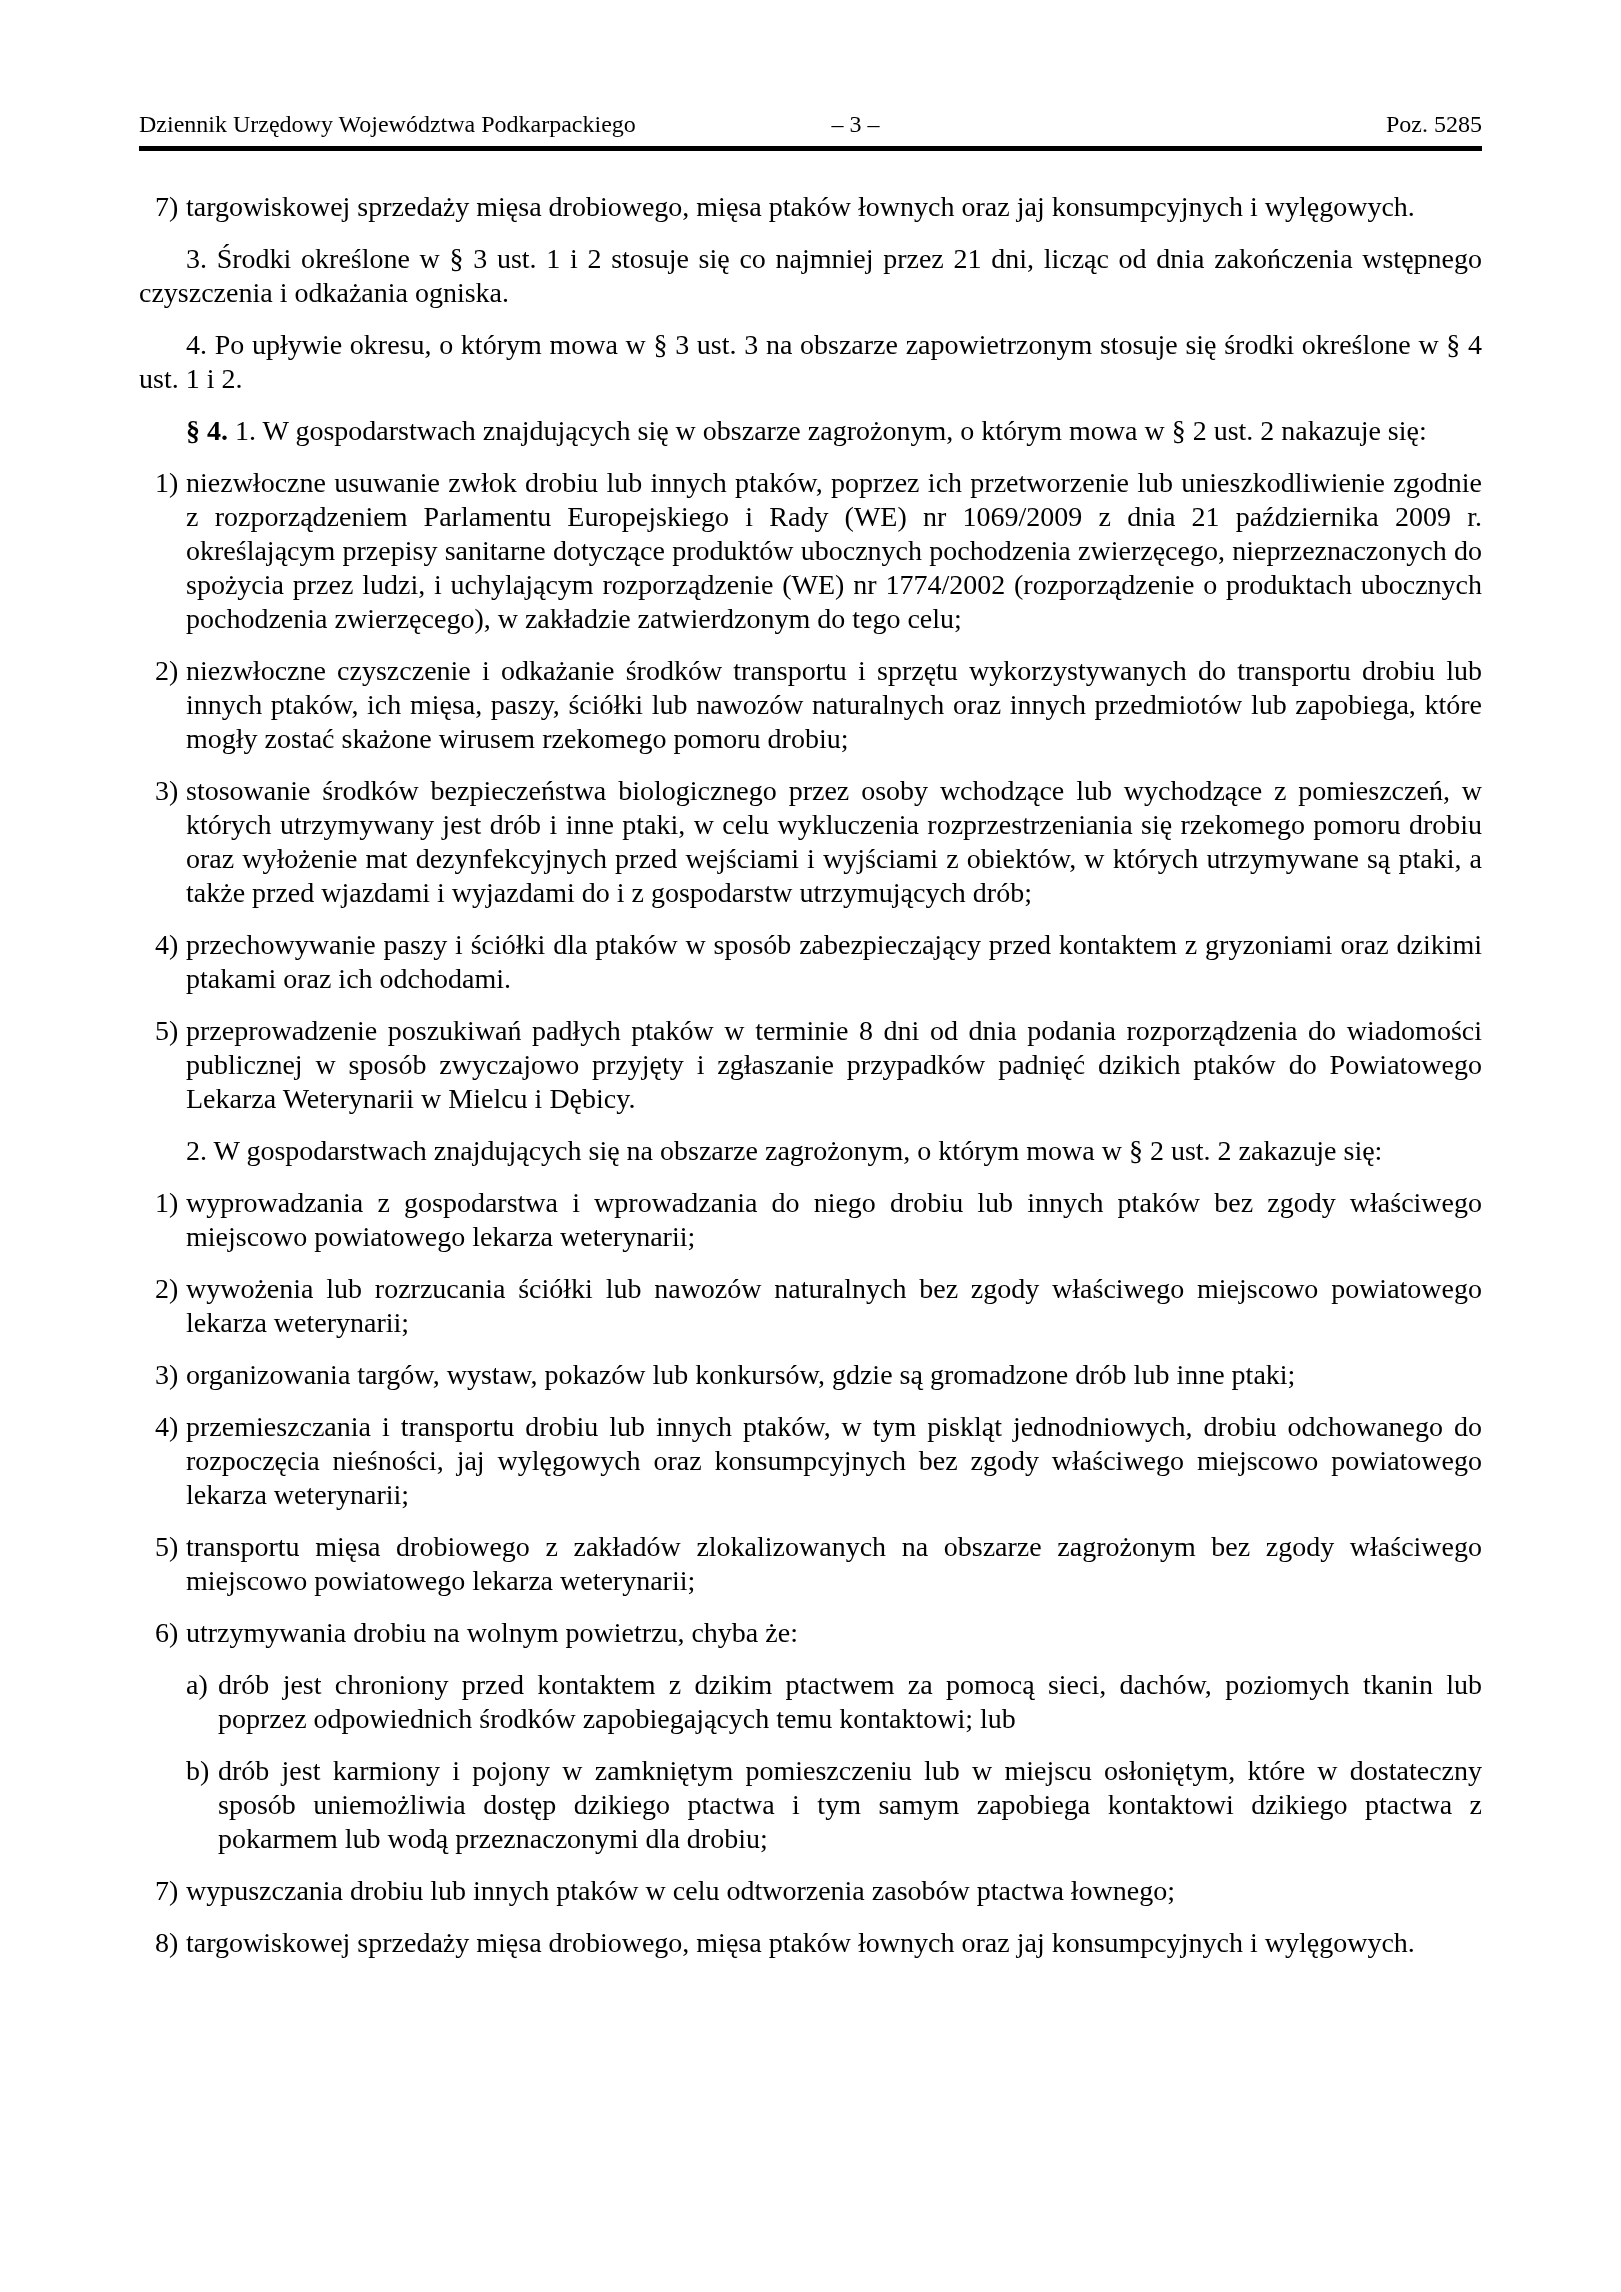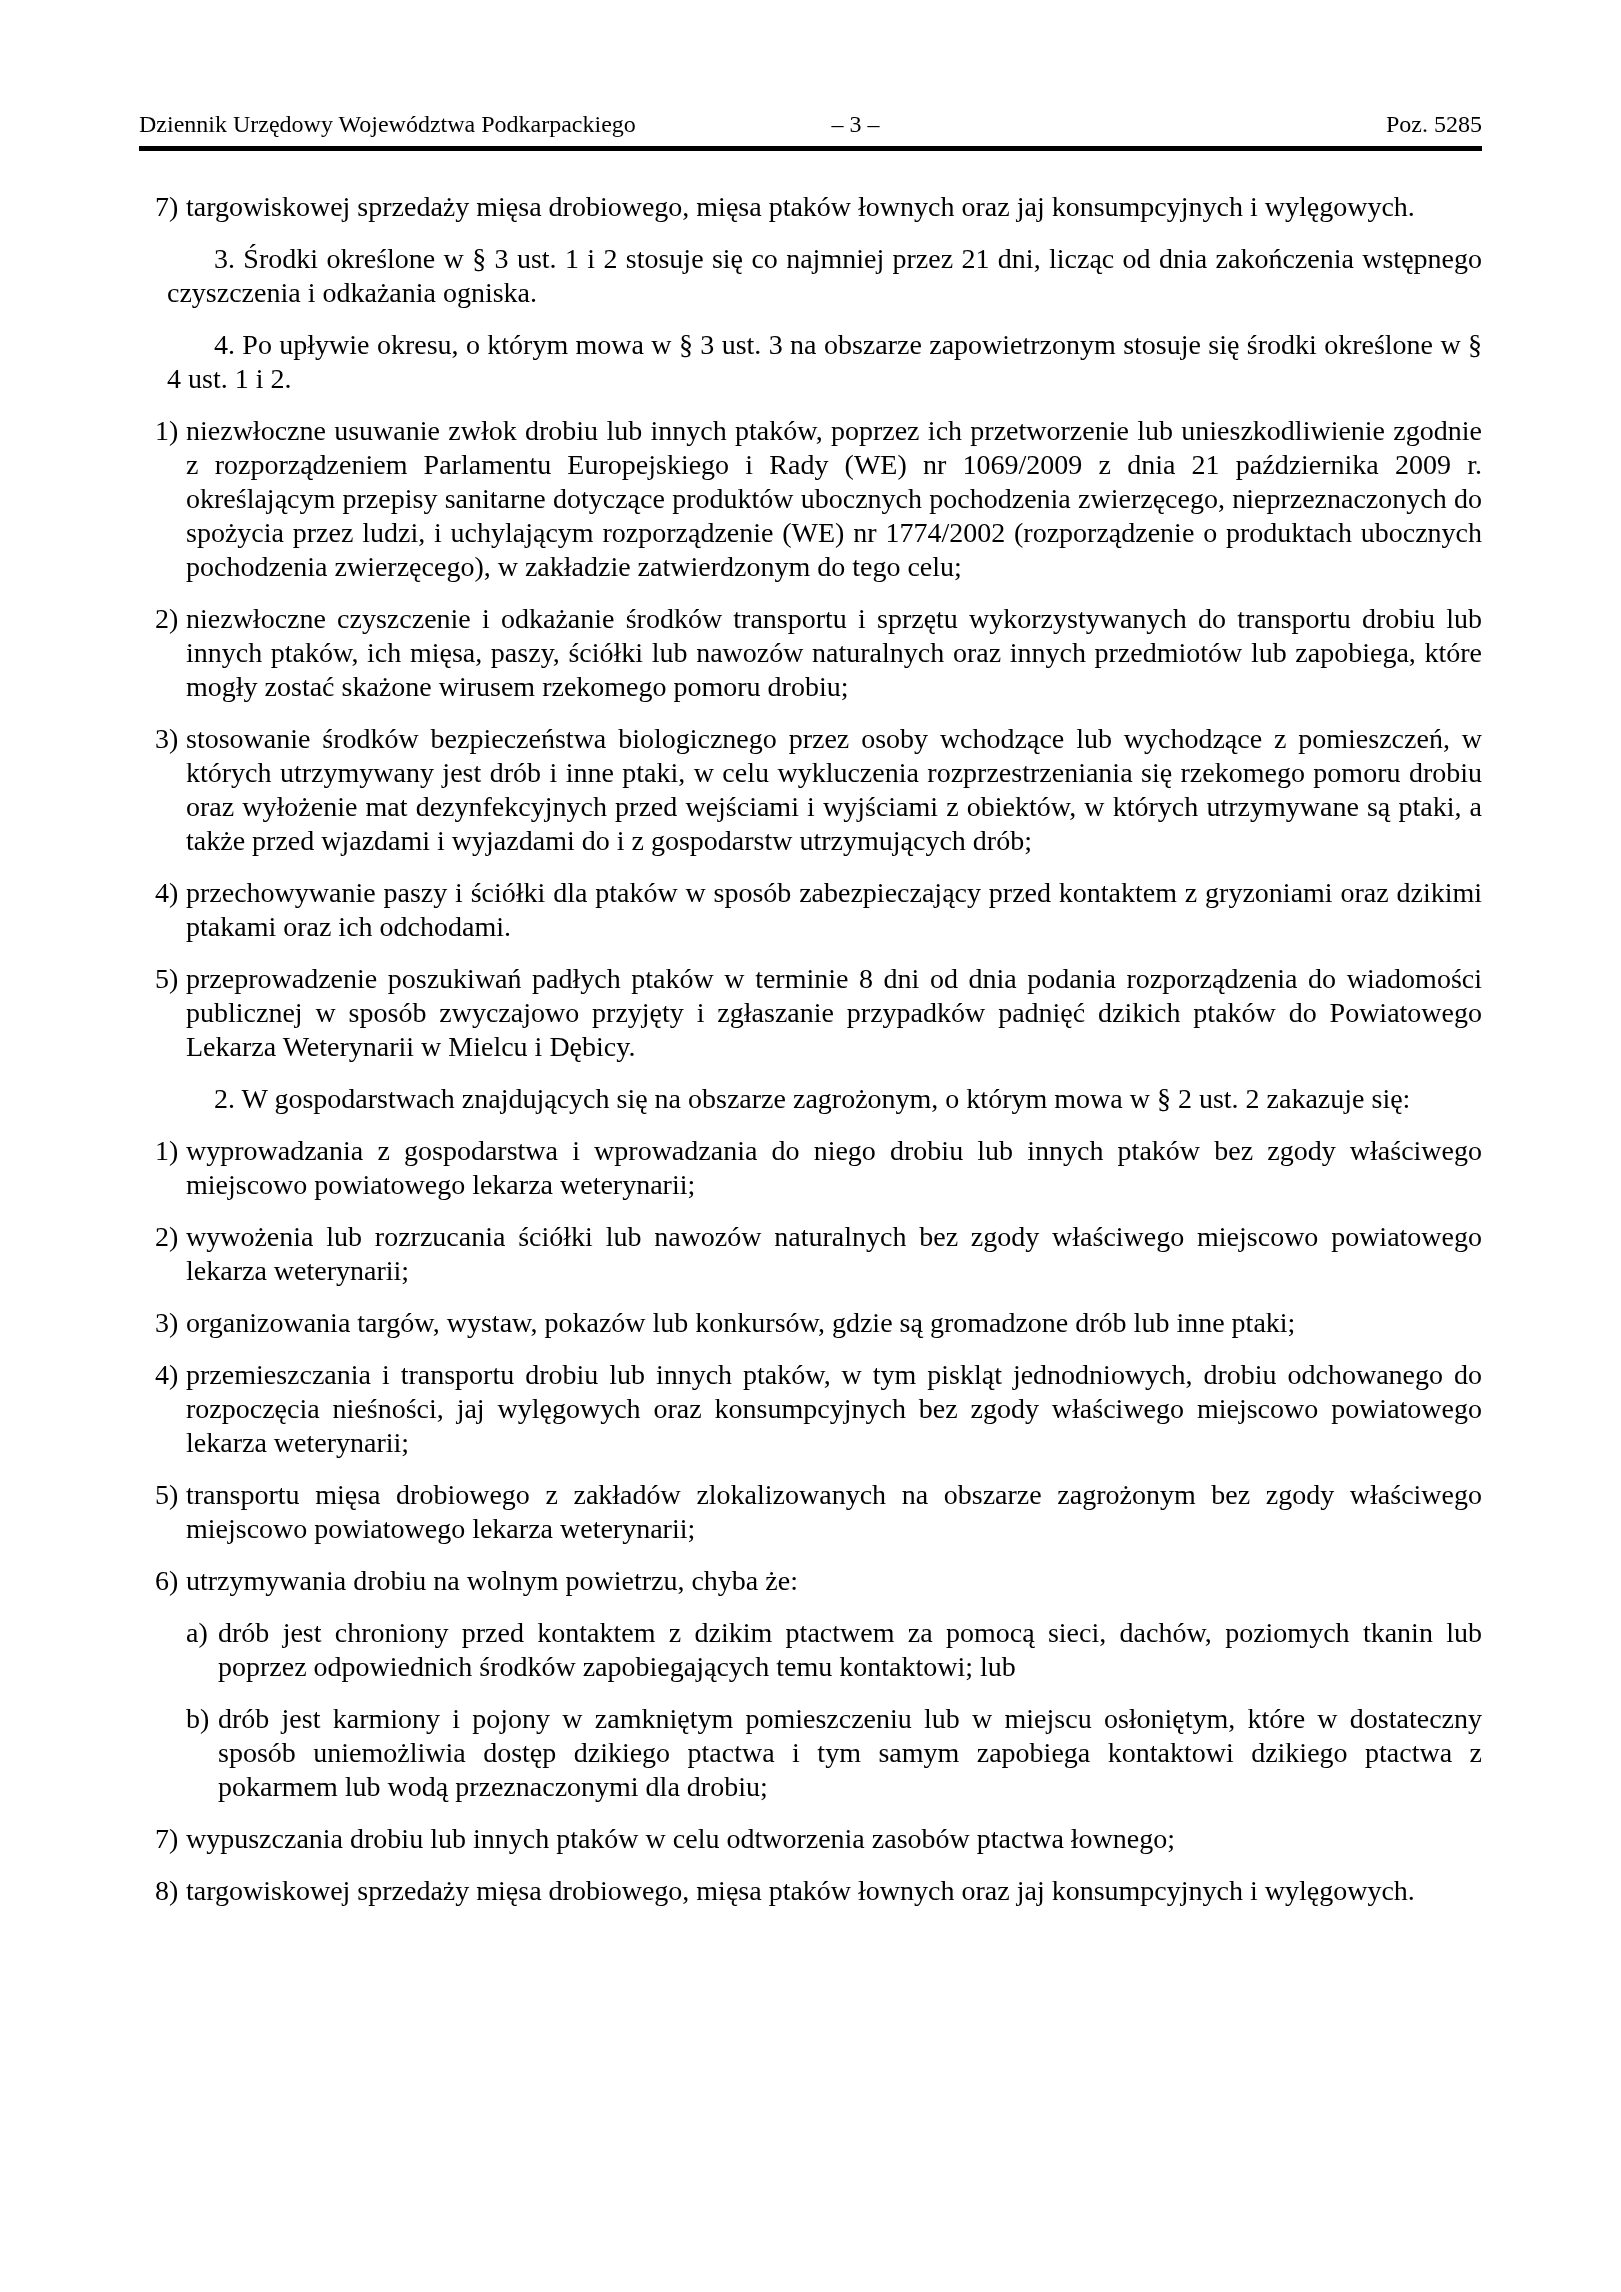--- a/index.html
+++ b/index.html
@@ -15,41 +15,42 @@
   .page-header .center { position: absolute; left: 645px; top: 0; width: 143px; text-align: center; }
   .page-header .right { position: absolute; right: 0; top: 0; }
   .header-rule {
     position: absolute; left: 139px; top: 146px; width: 1343px; height: 4.5px; background: #000;
   }
   .content {
     position: absolute; left: 139px; top: 190px; width: 1343px;
     font-size: 28px; line-height: 34px; text-align: justify;
   }
   .block { margin: 0 0 18px 0; }
-  .para { text-indent: 47px; margin-left: 28px; }
+  .para { text-indent: 47px; }
   .item { position: relative; padding-left: 47px; }
   .item .num { position: absolute; left: 16px; top: 0; }
   .sub { position: relative; padding-left: 79px; }
   .sub .num { position: absolute; left: 47px; top: 0; }
   .bold { font-weight: bold; }
 </style>
 </head>
 <body>
 
 <div class="page-header">
   <span class="left">Dziennik Urzędowy Województwa Podkarpackiego</span>
   <span class="center">– 3 –</span>
   <span class="right">Poz. 5285</span>
 </div>
 <div class="header-rule"></div>
 
 <div class="content">
   <div class="block item"><span class="num">7)</span><span>targowiskowej sprzedaży mięsa drobiowego, mięsa ptaków łownych oraz jaj konsumpcyjnych i wylęgowych.</span></div>
   <div class="block para">3. Środki określone w § 3 ust. 1 i 2 stosuje się co najmniej przez 21 dni, licząc od dnia zakończenia wstępnego czyszczenia i odkażania ogniska.</div>
   <div class="block para">4. Po upływie okresu, o którym mowa w § 3 ust. 3 na obszarze zapowietrzonym stosuje się środki określone w § 4 ust. 1 i 2.</div>
+  <div class="block para"><span class="bold">§ 4.</span><span> 1. W gospodarstwach znajdujących się w obszarze zagrożonym, o którym mowa w § 2 ust. 2 nakazuje się:</span></div>
   <div class="block item"><span class="num">1)</span><span>niezwłoczne usuwanie zwłok drobiu lub innych ptaków, poprzez ich przetworzenie lub unieszkodliwienie zgodnie z rozporządzeniem Parlamentu Europejskiego i Rady (WE) nr 1069/2009 z dnia 21 października 2009 r. określającym przepisy sanitarne dotyczące produktów ubocznych pochodzenia zwierzęcego, nieprzeznaczonych do spożycia przez ludzi, i uchylającym rozporządzenie (WE) nr 1774/2002 (rozporządzenie o produktach ubocznych pochodzenia zwierzęcego), w zakładzie zatwierdzonym do tego celu;</span></div>
   <div class="block item"><span class="num">2)</span><span>niezwłoczne czyszczenie i odkażanie środków transportu i sprzętu wykorzystywanych do transportu drobiu lub innych ptaków, ich mięsa, paszy, ściółki lub nawozów naturalnych oraz innych przedmiotów lub zapobiega, które mogły zostać skażone wirusem rzekomego pomoru drobiu;</span></div>
   <div class="block item"><span class="num">3)</span><span>stosowanie środków bezpieczeństwa biologicznego przez osoby wchodzące lub wychodzące z pomieszczeń, w których utrzymywany jest drób i inne ptaki, w celu wykluczenia rozprzestrzeniania się rzekomego pomoru drobiu oraz wyłożenie mat dezynfekcyjnych przed wejściami i wyjściami z obiektów, w których utrzymywane są ptaki, a także przed wjazdami i wyjazdami do i z gospodarstw utrzymujących drób;</span></div>
   <div class="block item"><span class="num">4)</span><span>przechowywanie paszy i ściółki dla ptaków w sposób zabezpieczający przed kontaktem z gryzoniami oraz dzikimi ptakami oraz ich odchodami.</span></div>
   <div class="block item"><span class="num">5)</span><span>przeprowadzenie poszukiwań padłych ptaków w terminie 8 dni od dnia podania rozporządzenia do wiadomości publicznej w sposób zwyczajowo przyjęty i zgłaszanie przypadków padnięć dzikich ptaków do Powiatowego Lekarza Weterynarii w Mielcu i Dębicy.</span></div>
   <div class="block para">2. W gospodarstwach znajdujących się na obszarze zagrożonym, o którym mowa w § 2 ust. 2 zakazuje się:</div>
   <div class="block item"><span class="num">1)</span><span>wyprowadzania z gospodarstwa i wprowadzania do niego drobiu lub innych ptaków bez zgody właściwego miejscowo powiatowego lekarza weterynarii;</span></div>
   <div class="block item"><span class="num">2)</span><span>wywożenia lub rozrzucania ściółki lub nawozów naturalnych bez zgody właściwego miejscowo powiatowego lekarza weterynarii;</span></div>
   <div class="block item"><span class="num">3)</span><span>organizowania targów, wystaw, pokazów lub konkursów, gdzie są gromadzone drób lub inne ptaki;</span></div>
   <div class="block item"><span class="num">4)</span><span>przemieszczania i transportu drobiu lub innych ptaków, w tym piskląt jednodniowych, drobiu odchowanego do rozpoczęcia nieśności, jaj wylęgowych oraz konsumpcyjnych bez zgody właściwego miejscowo powiatowego lekarza weterynarii;</span></div>

